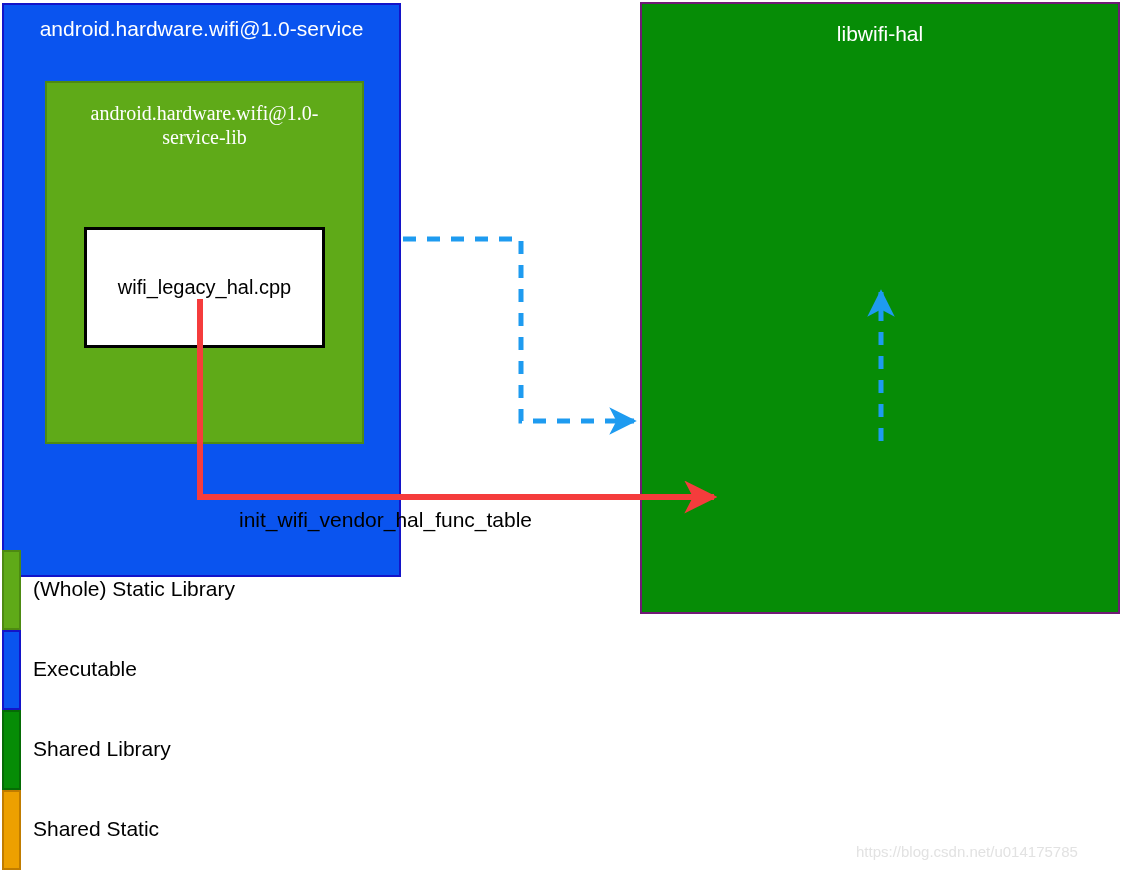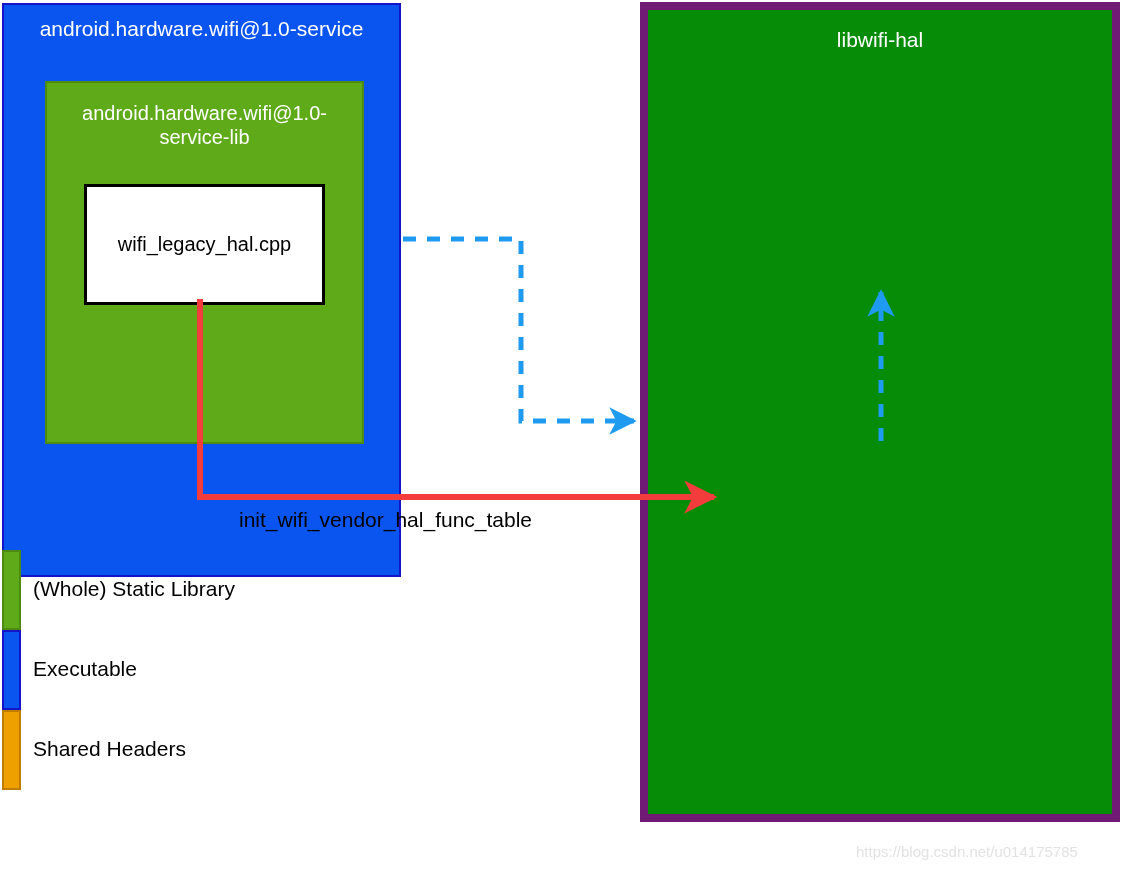--- a/index.html
+++ b/index.html
@@ -53,49 +53,51 @@
     width: 319px;
     height: 363px;
     background: #5faa18;
     border: 2px solid #4d8a12;
   }
   #service-lib-title {
     top: 19px;
     color: #ffffff;
     font-size: 20px;
     padding: 0 18px;
+    font-family: Liberation Serif, serif;
   }
 
   
   .src-box {
     position: absolute;
     background: #ffffff;
     border: 3px solid #000000;
     box-sizing: border-box;
     display: flex;
     align-items: center;
     justify-content: center;
     color: #000000;
     font-size: 20px;
+    margin-top: 43px;
   }
   #wifi-legacy-hal-cpp {
     left: 80px;
     top: 179px;
     width: 241px;
     height: 121px;
   }
 
   
   #libwifi-hal-box {
     left: 640px;
     top: 2px;
     width: 480px;
-    height: 820px;
+    height: 612px;
     background: #068c06;
-    border: 8px solid #701a75;
+    border: 2px solid #701a75;
   }
   #libwifi-hal-title {
     top: 18px;
     color: #ffffff;
     font-size: 21px;
   }
 
   
   #connectors {
     position: absolute;
@@ -199,23 +201,27 @@
     <div class="legend-row">
       <div class="legend-swatch" style="background:#5faa18;border:2px solid #4d8a12;"></div>
       <div class="legend-label"> (Whole) Static Library</div>
     </div>
 
     <div class="legend-row">
       <div class="legend-swatch" style="background:#0a54ef;border:2px solid #1414c8;"></div>
       <div class="legend-label">Executable</div>
     </div>
 
+    <div class="legend-row">
+      <div class="legend-swatch" style="background:#068c06;border:2px solid #056b05;"></div>
+      <div class="legend-label">Shared Library</div>
+    </div>
 
     <div class="legend-row">
       <div class="legend-swatch" style="background:#eda000;border:2px solid #c07c00;"></div>
-      <div class="legend-label">Shared Headers</div>
+      <div class="legend-label">Shared Static</div>
     </div>
 
   </div>
 
   <div id="watermark">https://blog.csdn.net/u014175785</div>
 
 </div>
 
 </body></html>

